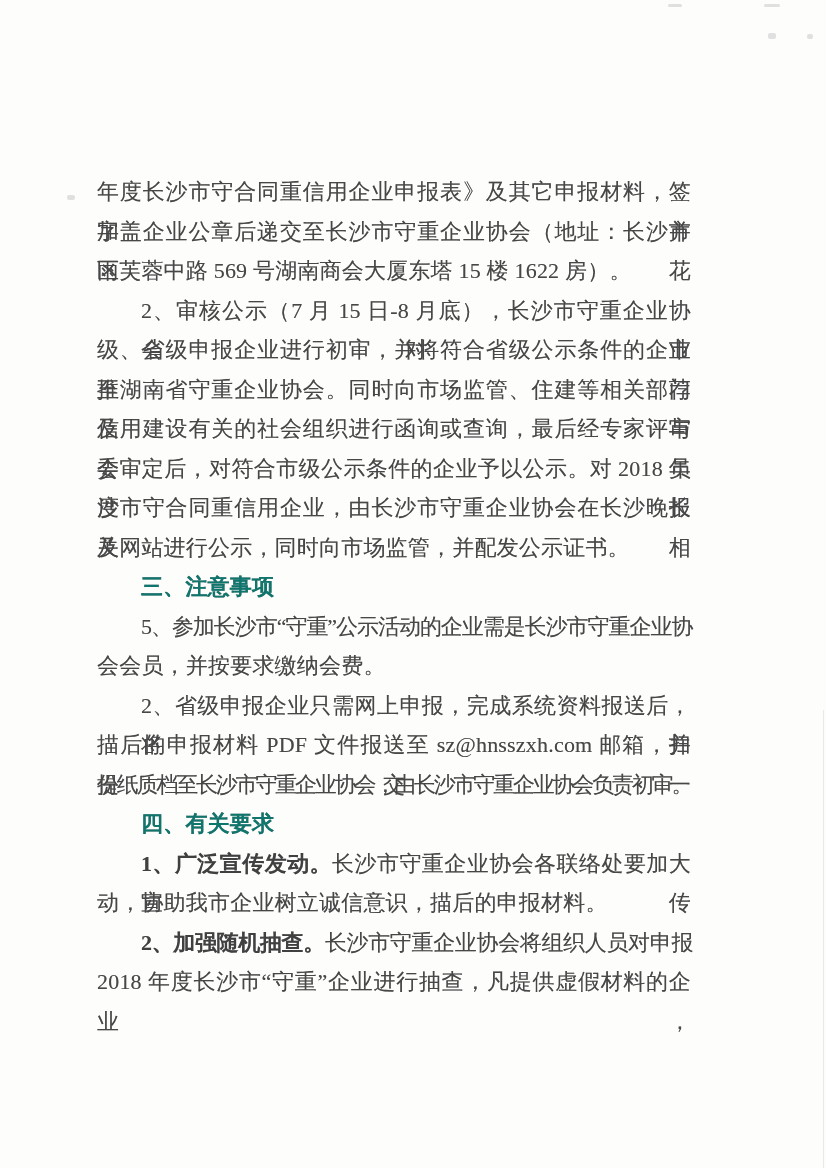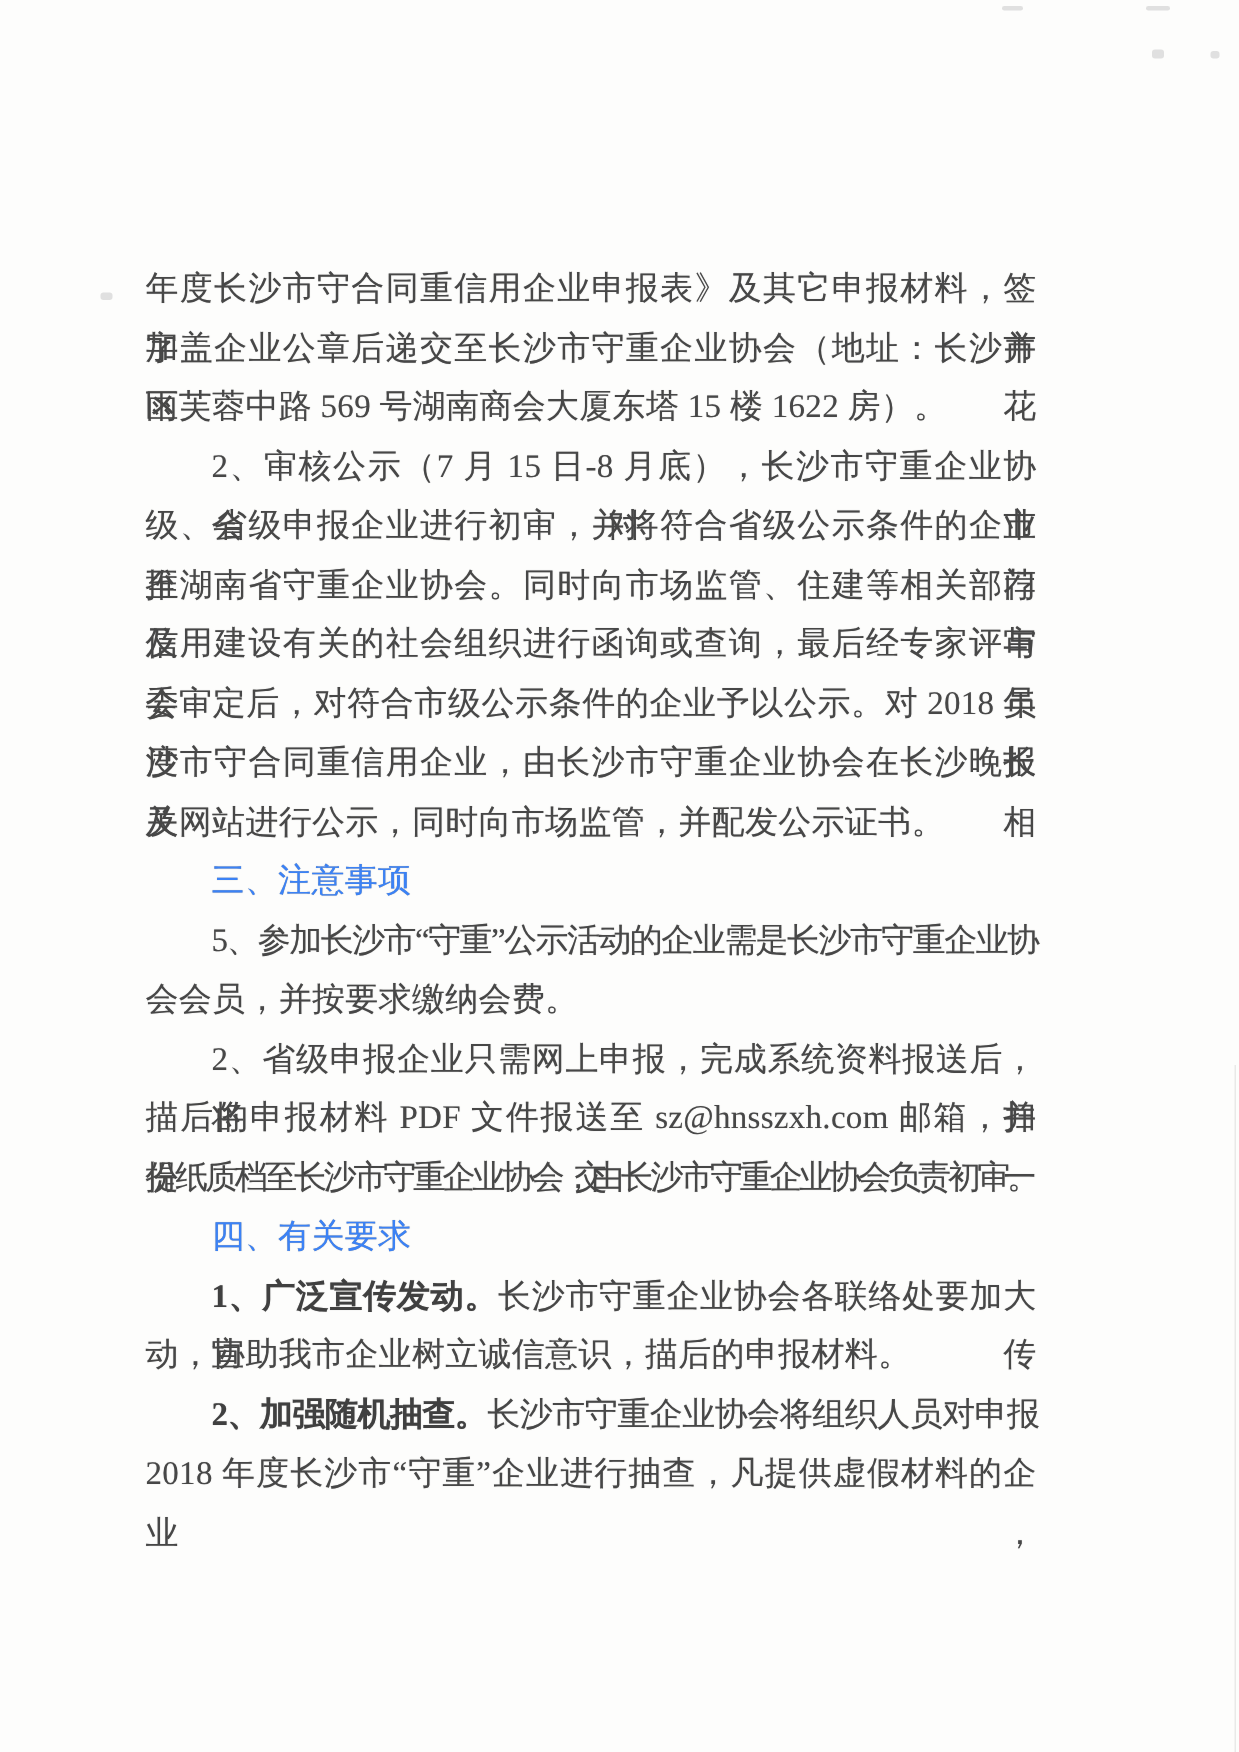--- a/index.html
+++ b/index.html
@@ -31,22 +31,22 @@
     letter-spacing: 0.2px;
   }
   .line.justify {
     white-space: normal;
     text-align: justify;
     text-align-last: justify;
     text-justify: inter-character;
   }
   .line.indent { padding-left: 44px; }
   .line.heading {
-    font-weight: normal;
-    color: #3b82f6;
+    font-weight: bold;
+    color: #0f766e;
     text-shadow: 0 0 0.5px rgba(50,50,50,0.55);
   }
   .line.tight { letter-spacing: -2.4px; }
   .seg-b { font-weight: 600; color: #404040; margin-top: 12px; }
   
   .speck {
     position: absolute;
     background: #c9c9c9;
     opacity: 0.55;
     border-radius: 2px;

